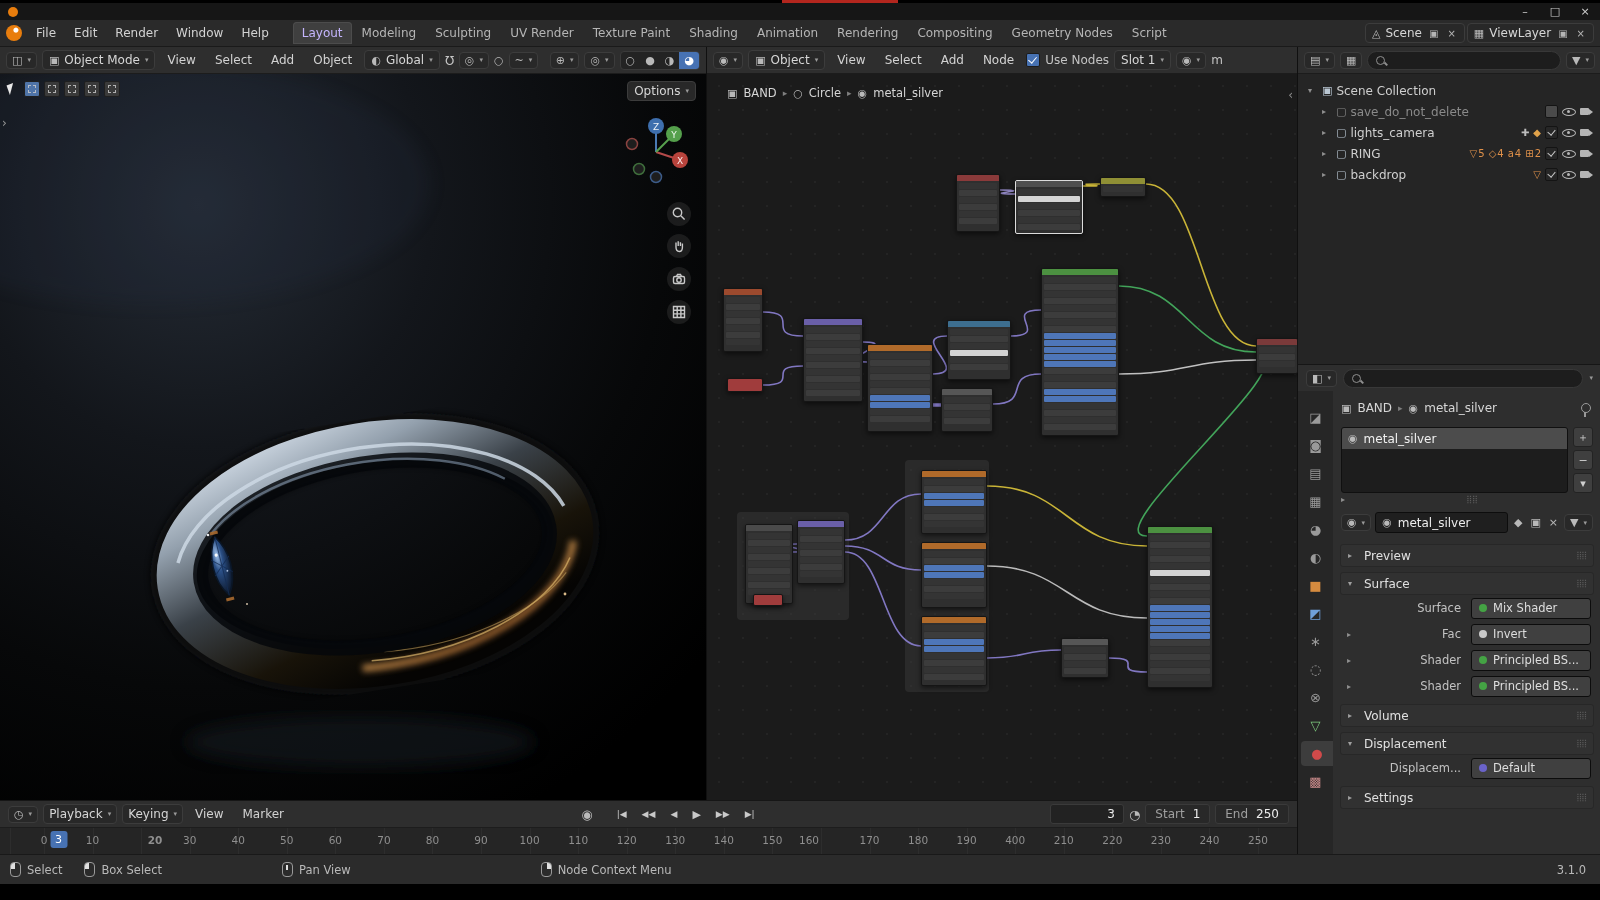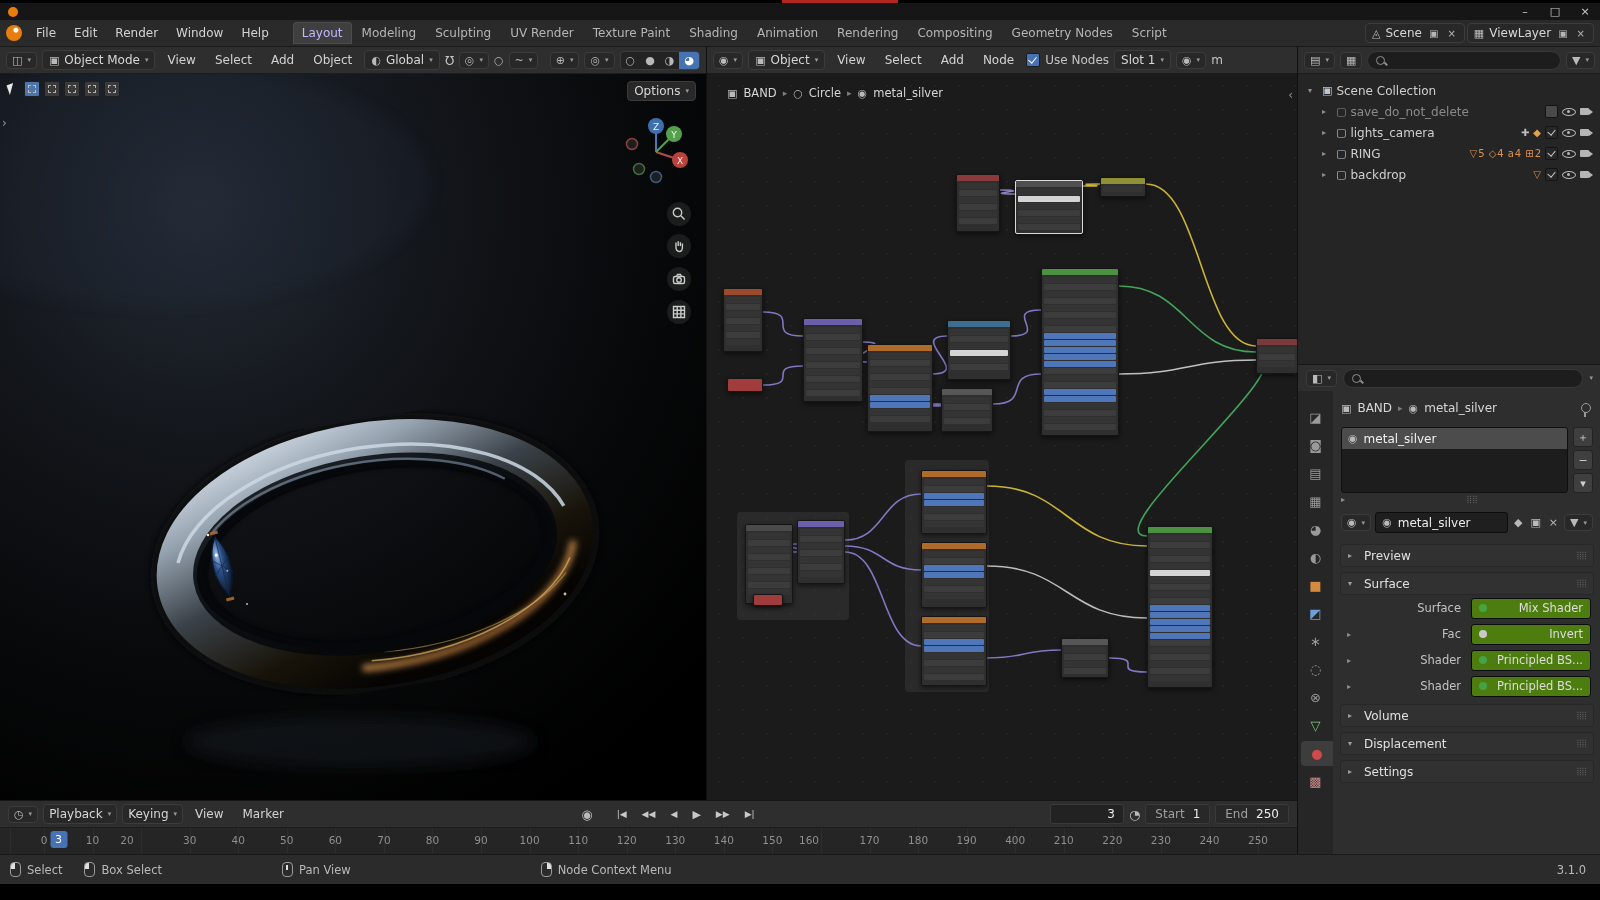--- a/index.html
+++ b/index.html
@@ -83,21 +83,21 @@
   .specials{display:flex;align-items:center;padding:2px 8px;color:#6a6a6a;}
   .dblock{display:flex;align-items:center;gap:4px;padding:6px 8px;}
   .namefield{flex:1;display:flex;align-items:center;gap:6px;background:#1f1f1f;border:1px solid #0d0d0d;border-radius:3px;height:19px;padding:0 6px;color:#ececec;font-size:12px;}
   .iconbtn{color:#b9b9b9;font-size:11px;padding:0 2px;}
   .phead{display:flex;align-items:center;gap:6px;background:#313131;border:1px solid #272727;border-radius:3px;height:21px;padding:0 7px;margin:5px 7px 0 7px;color:#e0e0e0;font-size:12px;}
   .phead .arr{color:#9f9f9f;font-size:8px;width:10px;}
   .drag{margin-left:auto;color:#595959;font-size:8px;letter-spacing:-1px;}
   .prow{display:flex;align-items:center;gap:6px;height:26px;padding:0 10px 0 14px;}
   .prow .exp{width:10px;color:#8f8f8f;font-size:8px;flex:none;}
   .prow .plabel{flex:1;text-align:right;color:#c2c2c2;font-size:11.5px;padding-right:4px;white-space:nowrap;overflow:hidden;}
-  .vwidget{width:104px;flex:none;display:flex;align-items:center;gap:6px;background:#4d7c0f;border:1px solid #0c0c0c;border-radius:3px;height:19px;padding:0 7px;color:#dedede;font-size:11.5px;white-space:nowrap;overflow:hidden;justify-content:space-between;}
+  .vwidget{width:104px;flex:none;display:flex;align-items:center;gap:6px;background:#404040;border:1px solid #0c0c0c;border-radius:3px;height:19px;padding:0 7px;color:#dedede;font-size:11.5px;white-space:nowrap;overflow:hidden;}
   .dot{width:8px;height:8px;border-radius:50%;background:#888;flex:none;}
   .pin{width:8px;height:8px;border:1.5px solid #9a9a9a;border-radius:50%;position:relative;display:inline-block;margin-left:auto;}
   .pin::after{content:'';position:absolute;left:2.2px;top:8px;width:1.5px;height:5px;background:#9a9a9a;}
 
   
   .ne-canvas{position:absolute;left:0;top:0;width:591px;height:726px;}
   .nframe{position:absolute;background:rgba(64,64,64,0.42);border-radius:4px;z-index:0;}
   .nframe span{display:block;text-align:center;color:#a9a9a9;font-size:10px;padding-top:2px;}
   .nnode{position:absolute;background:#2f2f2f;border:1px solid #151515;border-radius:2px;box-shadow:0 2px 5px rgba(0,0,0,.55);z-index:2;box-sizing:border-box;}
   .nnode.sel{border-color:#dcdcdc;}
@@ -890,20 +890,28 @@
           <span class="arr">▸</span>
           <span>Volume</span>
           <span class="drag">⣿⣿</span>
         </div>
 
         <div class="phead">
           <span class="arr">▾</span>
           <span>Displacement</span>
           <span class="drag">⣿⣿</span>
         </div>
+        <div class="prow">
+          <span class="exp"></span>
+          <span class="plabel">Displacem...</span>
+          <span class="vwidget">
+              <span class="dot" style="background: rgb(106, 99, 201);"></span>
+              <span>Default</span>
+            </span>
+        </div>
 
         <div class="phead">
           <span class="arr">▸</span>
           <span>Settings</span>
           <span class="drag">⣿⣿</span>
         </div>
       </div>
     </div>
   </div>
 
@@ -939,21 +947,21 @@
         <span class="rv">1</span>
       </span>
       <span class="rngbox">
         <span class="rl">End</span>
         <span class="rv">250</span>
       </span>
     </div>
     <div class="ruler">
         <span class="tick" style="left: 44px;">0</span>
         <span class="tick" style="left: 92.56px;">10</span>
-        <span class="tick" style="left: 127px;">20</span>
+        <span class="tick" style="left: 155px; font-weight: bold;">20</span>
         <span class="tick" style="left: 189.68px;">30</span>
         <span class="tick" style="left: 238.24px;">40</span>
         <span class="tick" style="left: 286.8px;">50</span>
         <span class="tick" style="left: 335.36px;">60</span>
         <span class="tick" style="left: 383.92px;">70</span>
         <span class="tick" style="left: 432.48px;">80</span>
         <span class="tick" style="left: 481.04px;">90</span>
         <span class="tick" style="left: 529.6px;">100</span>
         <span class="tick" style="left: 578.16px;">110</span>
         <span class="tick" style="left: 626.72px;">120</span>

